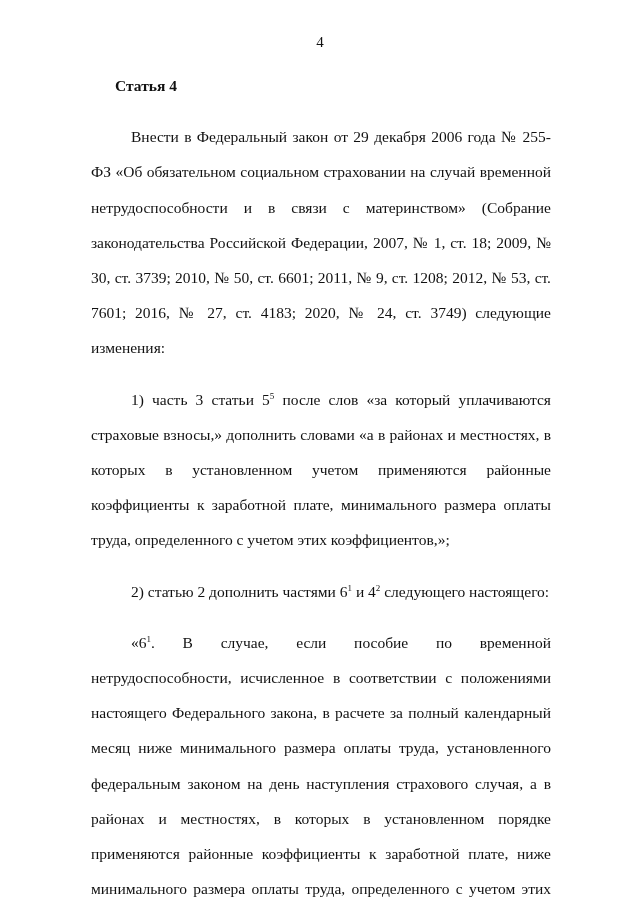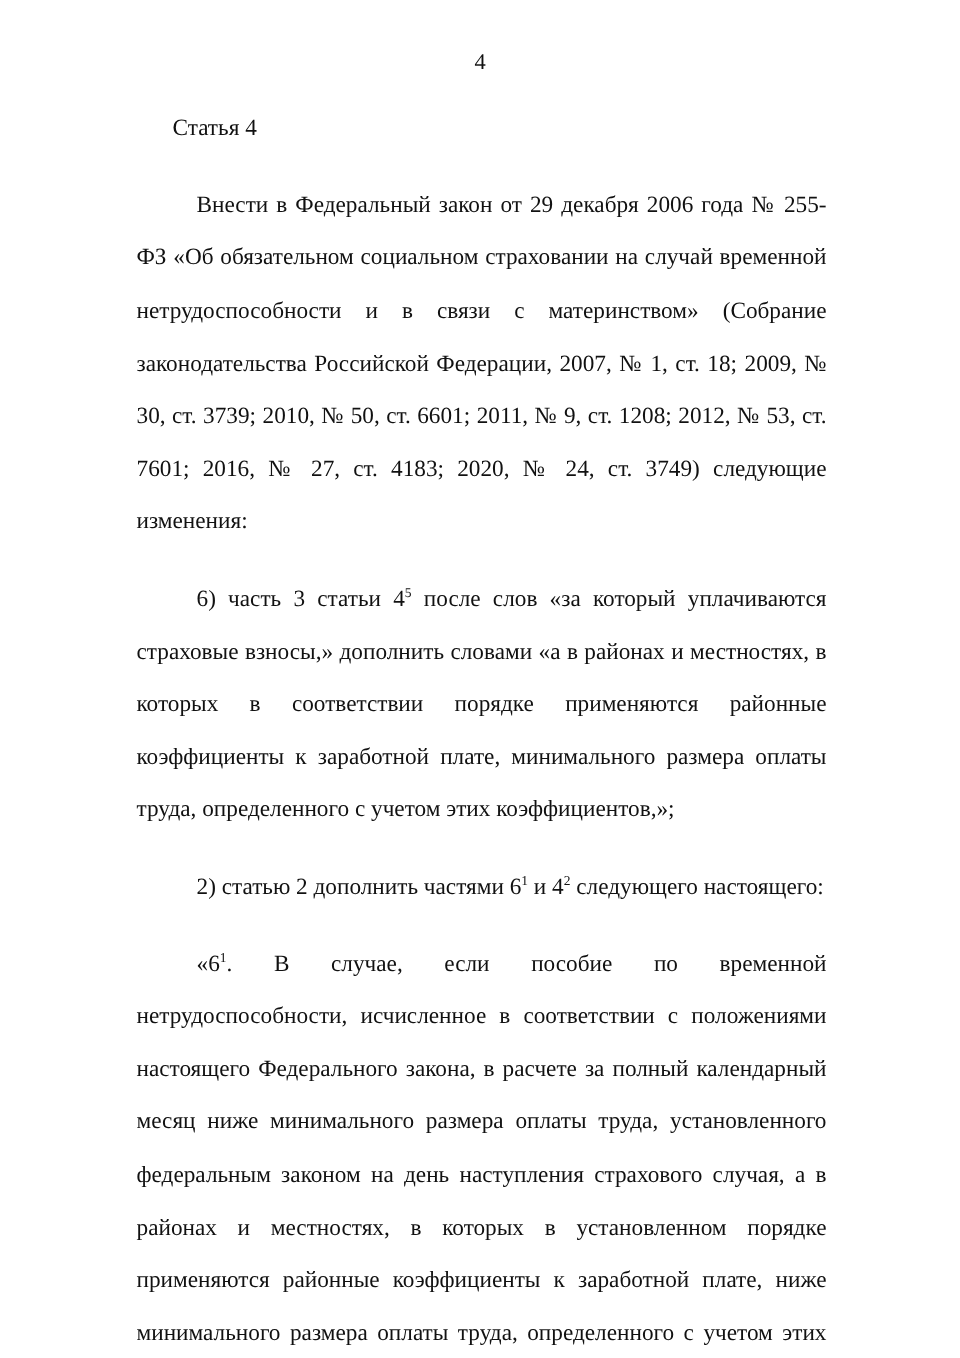--- a/index.html
+++ b/index.html
@@ -10,35 +10,35 @@
       font-family: "Liberation Serif", "DejaVu Serif", serif;
     }
     .page-number {
       position: absolute; top: 34px; left: 0; width: 640px;
       text-align: center; font-size: 15px;
     }
     .content {
       position: absolute; left: 75px; top: 68px; width: 492px;
       font-size: 15.5px; line-height: 35.2px;
     }
-    .heading { font-weight: normal; text-indent: 40px; margin: 0; }
+    .heading { font-weight: bold; text-indent: 40px; margin: 0; }
     p { margin: 16px; text-align: justify; text-align-last: left; }
     .indent { text-indent: 40px; }
     sup { font-size: 9px; line-height: 0; vertical-align: 6px; }
   </style>
 </head>
 <body>
 
 <div class="page">
   <div class="page-number">4</div>
 
   <div class="content">
     <p class="heading">Статья 4</p>
 
     <p class="indent">Внести в Федеральный закон от 29 декабря 2006 года № 255-ФЗ «Об обязательном социальном страховании на случай временной нетрудоспособности и в связи с материнством» (Собрание законодательства Российской Федерации, 2007, № 1, ст. 18; 2009, № 30, ст. 3739; 2010, № 50, ст. 6601; 2011, № 9, ст. 1208; 2012, № 53, ст. 7601; 2016, № 27, ст. 4183; 2020, № 24, ст. 3749) следующие изменения:</p>
 
-    <p class="indent"><span>6) часть 3 статьи 4</span><sup>5</sup><span> после слов «за который уплачиваются страховые взносы,» дополнить словами «а в районах и местностях, в которых в соответствии порядке применяются районные коэффициенты к заработной плате, минимального размера оплаты труда, определенного с учетом этих коэффициентов,»;</span></p>
+    <p class="indent"><span>1) часть 3 статьи 5</span><sup>5</sup><span> после слов «за который уплачиваются страховые взносы,» дополнить словами «а в районах и местностях, в которых в установленном учетом применяются районные коэффициенты к заработной плате, минимального размера оплаты труда, определенного с учетом этих коэффициентов,»;</span></p>
 
     <p class="indent"><span>2) статью 2 дополнить частями 6</span><sup>1</sup><span> и 4</span><sup>2</sup><span> следующего настоящего:</span></p>
 
     <p class="indent"><span>«6</span><sup>1</sup><span>. В случае, если пособие по временной нетрудоспособности, исчисленное в соответствии с положениями настоящего Федерального закона, в расчете за полный календарный месяц ниже минимального размера оплаты труда, установленного федеральным законом на день наступления страхового случая, а в районах и местностях, в которых в установленном порядке применяются районные коэффициенты к заработной плате, ниже минимального размера оплаты труда, определенного с учетом этих коэффициентов, пособие по временной</span></p>
   </div>
 </div>
 
 </body></html>

